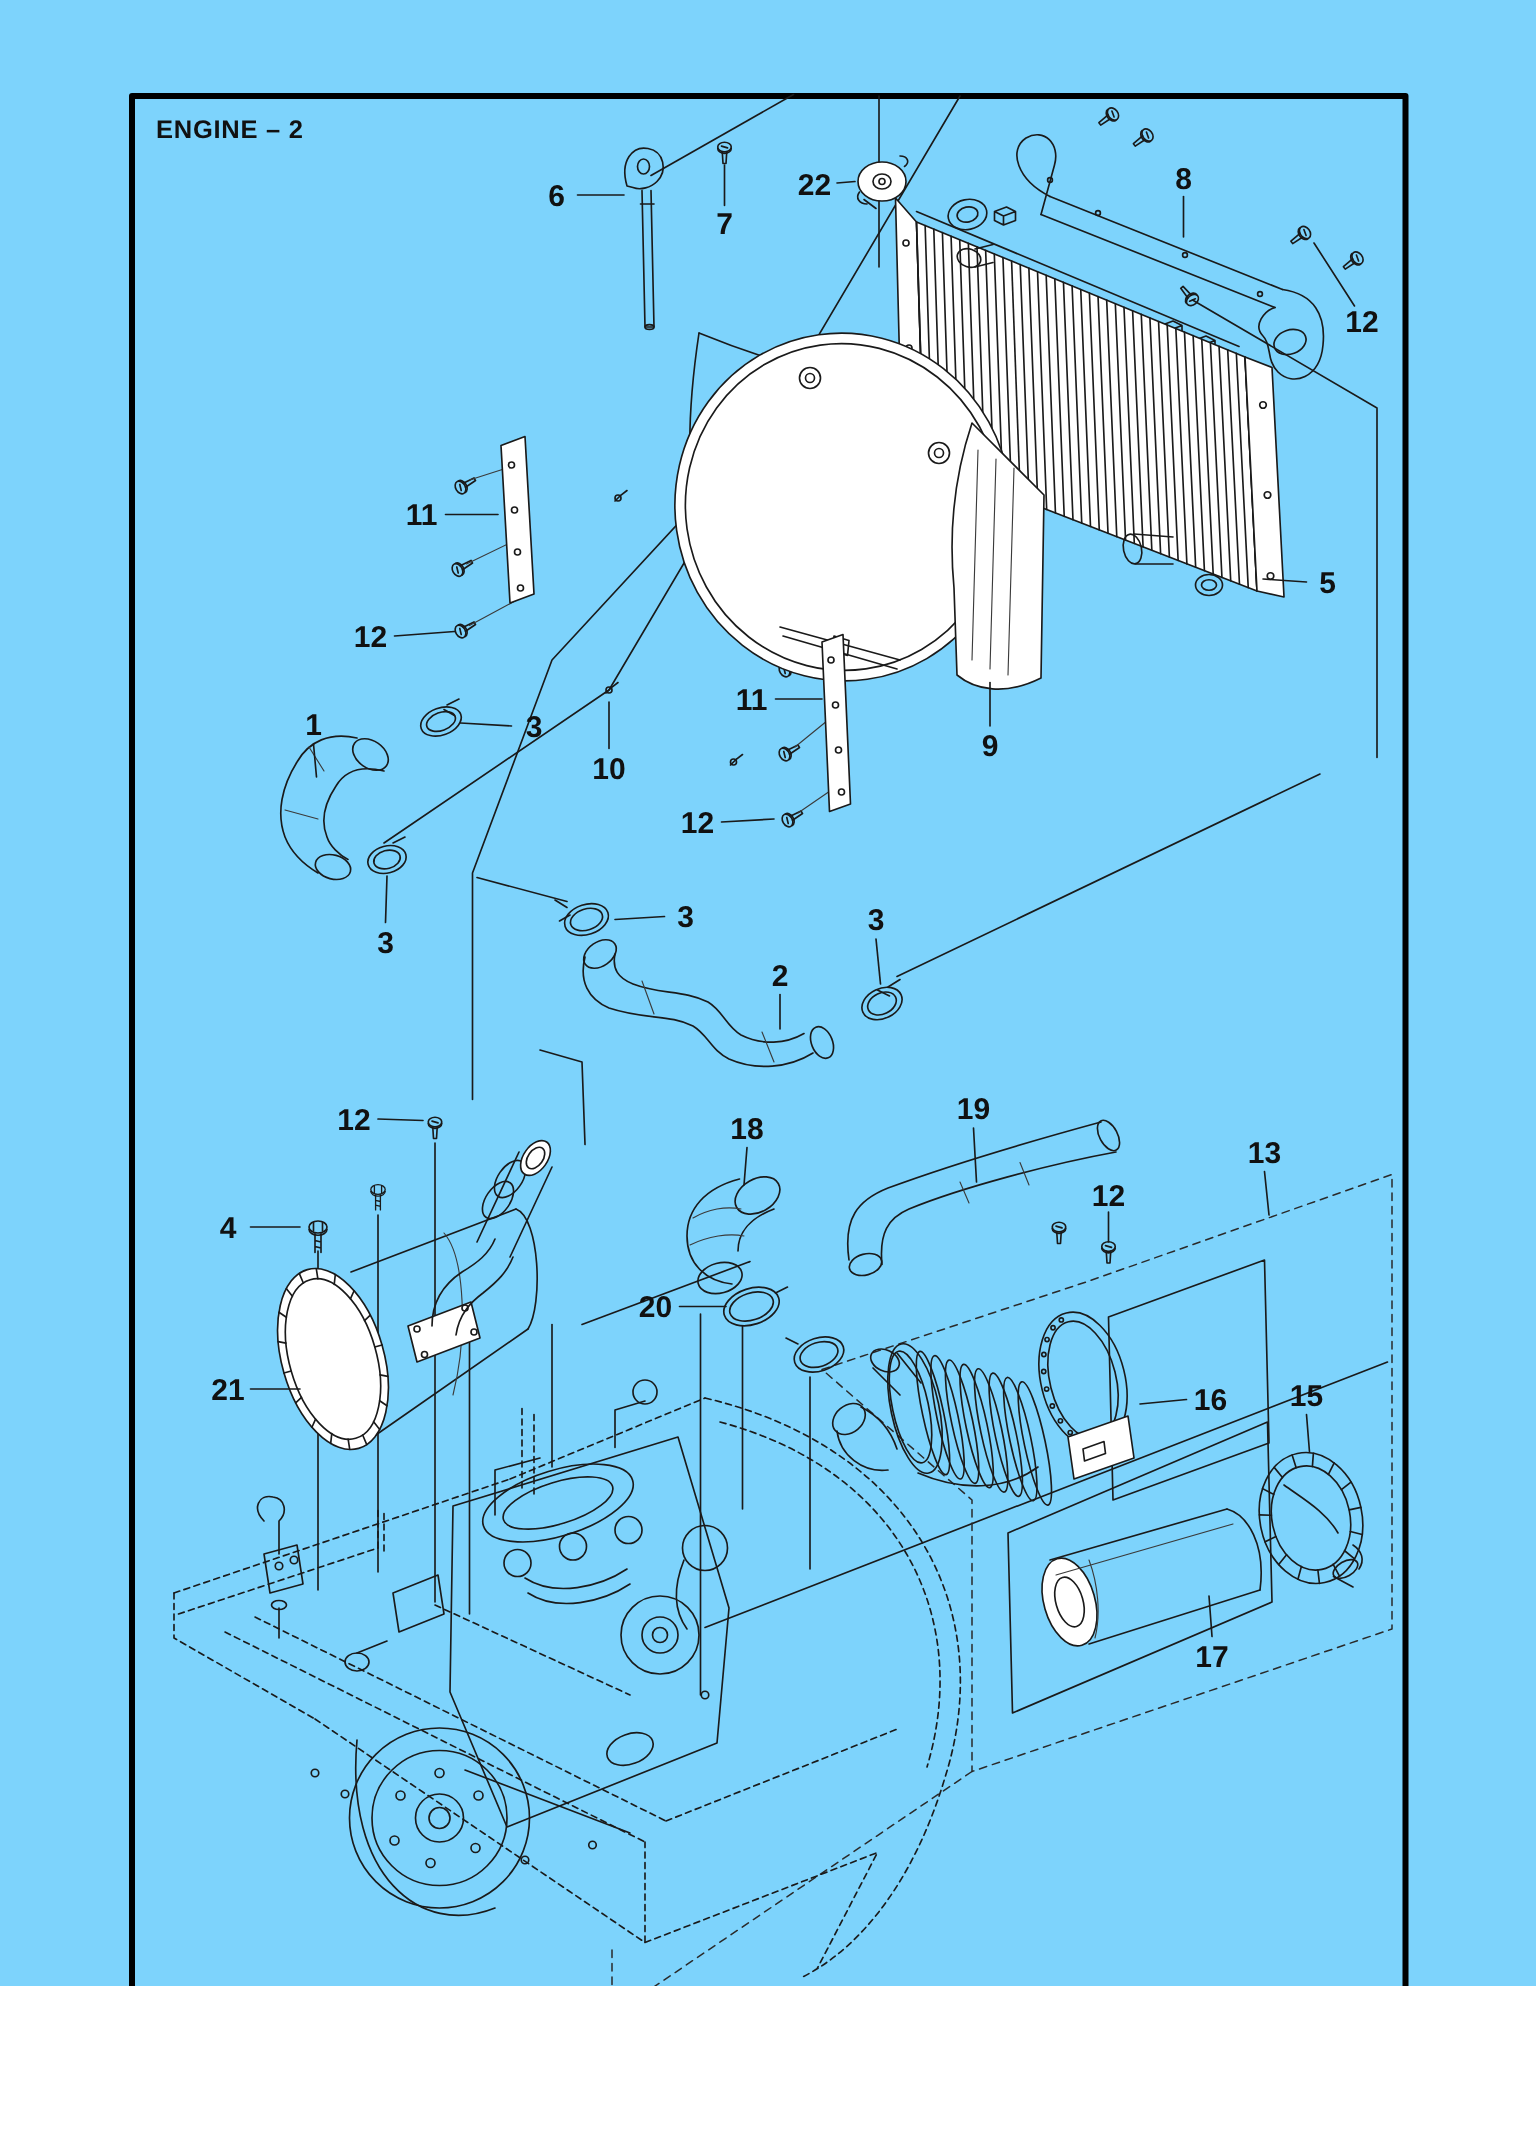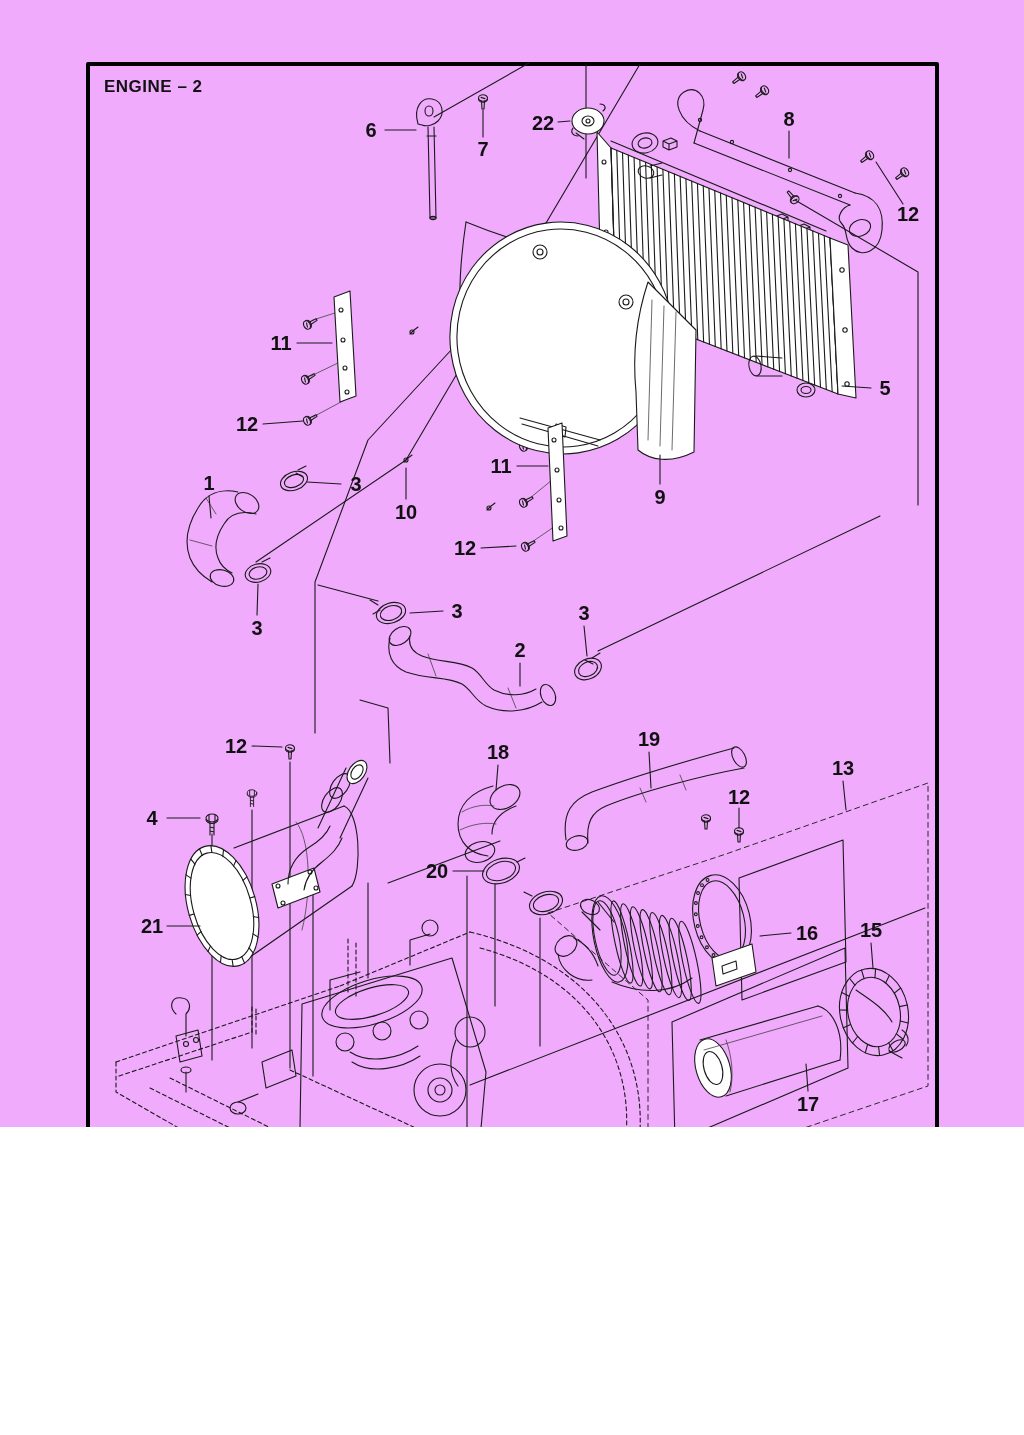--- a/index.html
+++ b/index.html
@@ -1,16 +1,16 @@
 <!DOCTYPE html>
 <html><head>
 <meta charset="utf-8">
 <style>
   html,body{margin:0;padding:0;background:#ffffff;}
-  .page{position:relative;width:1024px;height:1127px;background:#f0abfc;overflow:hidden;
+  .page{position:relative;width:1024px;height:1324px;background:#7dd3fc;overflow:hidden;
         font-family:"Liberation Sans", sans-serif;}
   svg{position:absolute;left:0;top:0;}
   svg *{vector-effect:none;}
   .ln, path, line, ellipse, circle, rect, polyline, polygon{fill:none;stroke:#1a1a1a;stroke-width:1.1;stroke-linecap:round;stroke-linejoin:round;}
   .thin{stroke:#3a3a3a;stroke-width:.75;}
   .dash{stroke:#2a2a2a;stroke-width:1;stroke-dasharray:5 4;}
   .dashf{stroke:#4a4a4a;stroke-width:.8;stroke-dasharray:4 3;}
   .lead{stroke:#111;stroke-width:1;}
   .frame{stroke:#000;stroke-width:4;fill:none;}
   .wfill{fill:#fff;}

